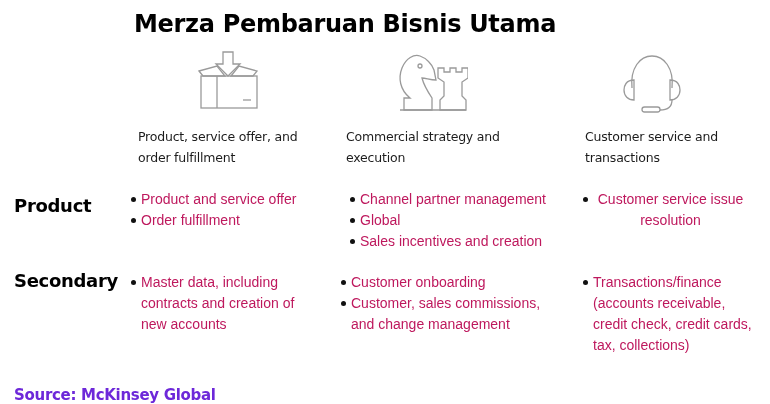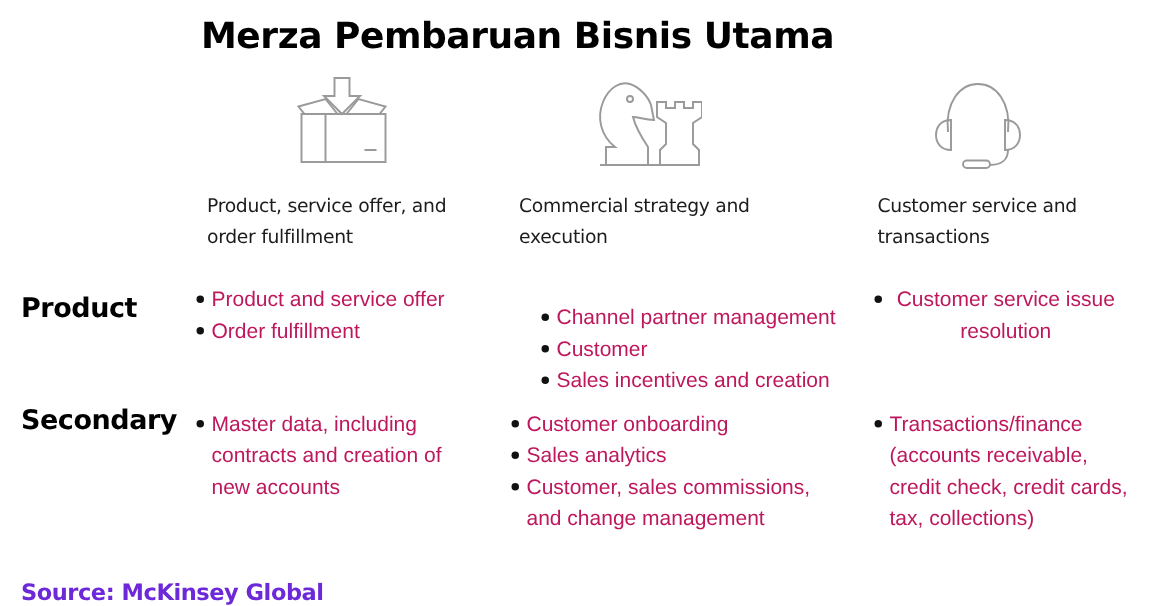--- a/index.html
+++ b/index.html
@@ -88,35 +88,34 @@
   <div>transactions</div>
 </div>
 
 <div class="row-label" style="left:14px; top:195px;">Product</div>
 <div class="row-label" style="left:14px; top:270px;">Secondary</div>
 
 <ul class="list" style="left:131px; top:189px; width:200px;">
   <li>Product and service offer</li>
   <li>Order fulfillment</li>
 </ul>
-<ul class="list" style="left:361px; top:189px; width:220px;margin-top:12px;">
+<ul class="list" style="left:350px; top:189px; width:220px;">
   <li>Channel partner management</li>
-  <li>Customer</li>
+  <li>Global</li>
   <li>Sales incentives and creation</li>
 </ul>
 <ul class="list" style="left:583px; top:189px; width:165px;text-align:center;">
   <li>Customer service issue resolution</li>
 </ul>
 
 <ul class="list" style="left:131px; top:272px; width:180px;">
   <li>Master data, including contracts and creation of new accounts</li>
 </ul>
 <ul class="list" style="left:341px; top:272px; width:220px;">
   <li>Customer onboarding</li>
-  <li>Sales analytics</li>
   <li>Customer, sales commissions, and change management</li>
 </ul>
 <ul class="list" style="left:583px; top:272px; width:180px;">
   <li>Transactions/finance (accounts receivable, credit check, credit cards, tax, collections)</li>
 </ul>
 
 <div class="source">Source: McKinsey Global</div>
 <div class="credit">Merza Gamal-File</div>
 
 </body></html>

